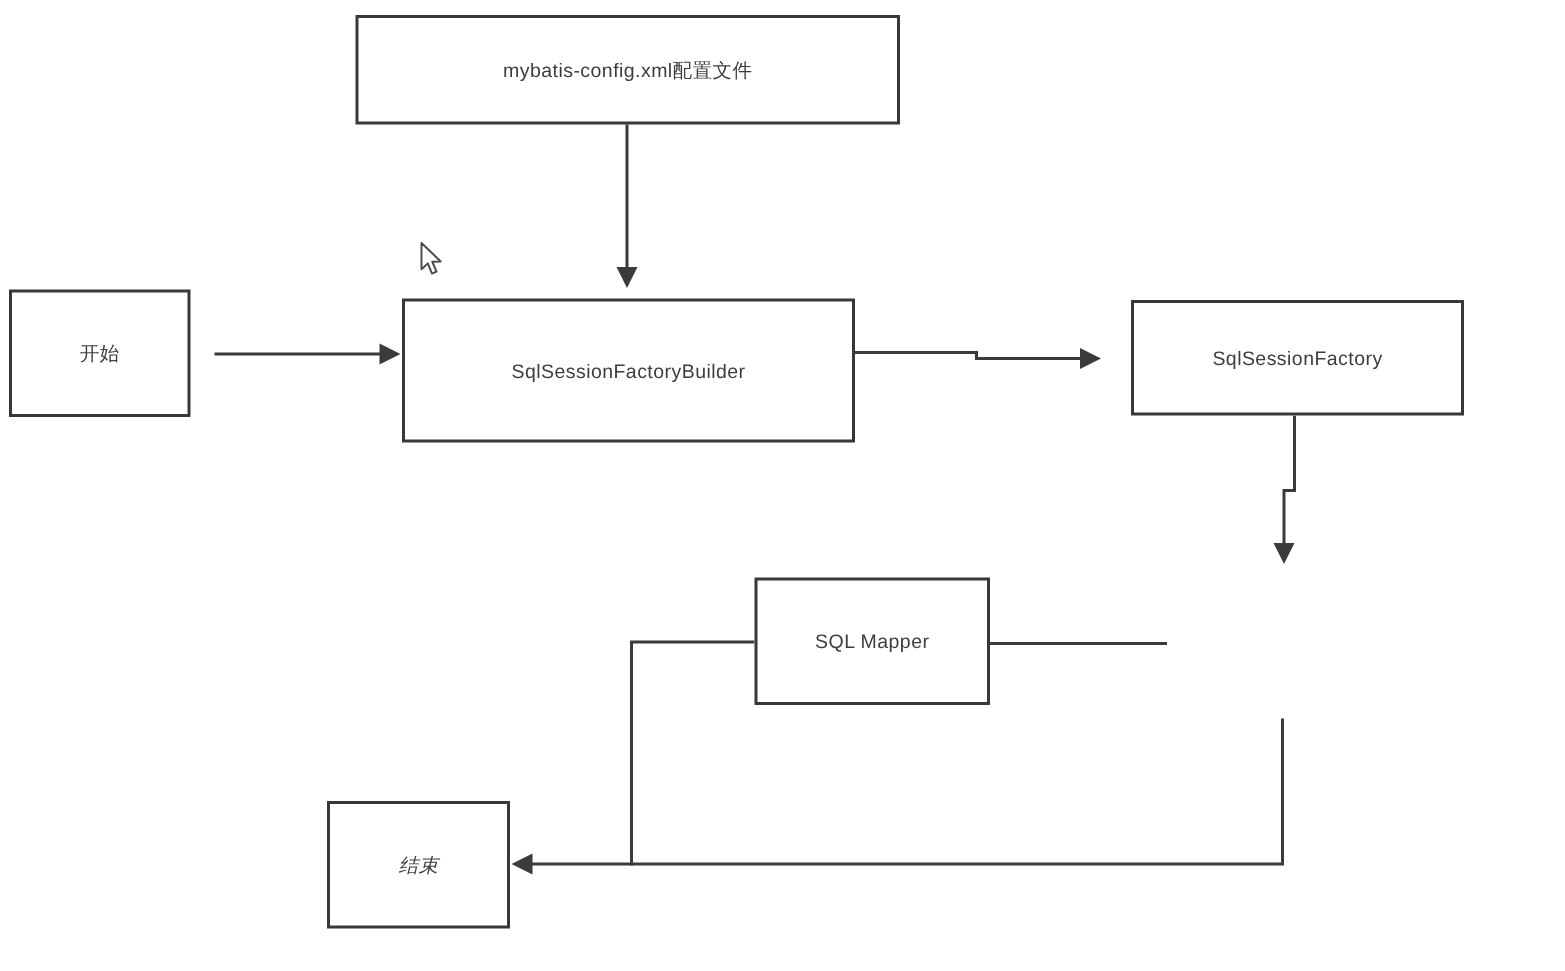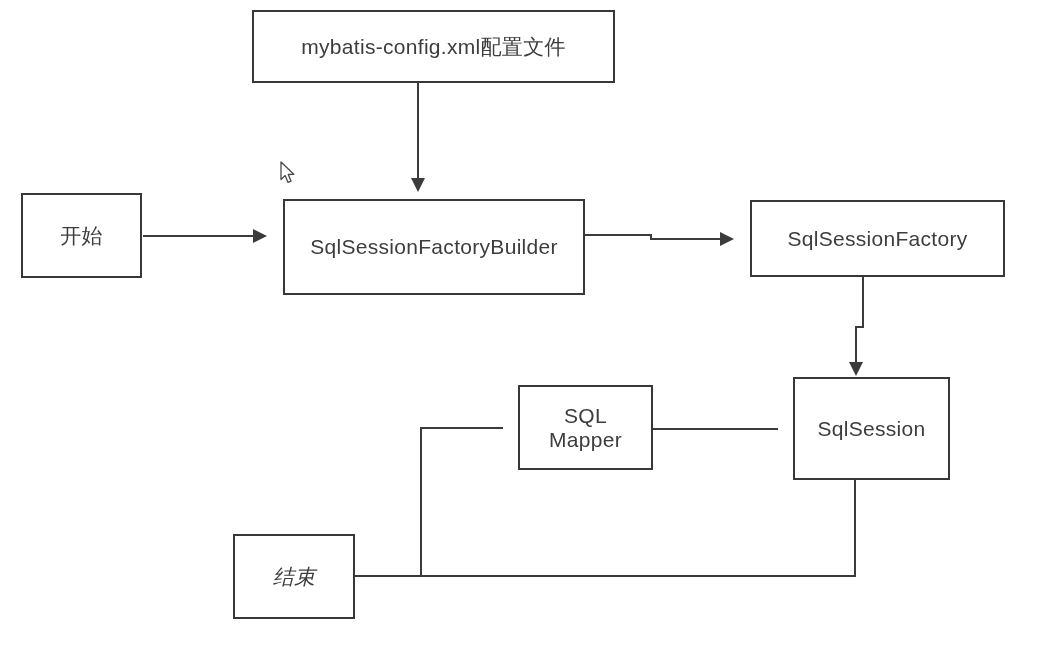--- a/index.html
+++ b/index.html
@@ -25,31 +25,30 @@
   .node {
     position: absolute;
     box-sizing: border-box;
     border: 2px solid #383838;
     background: #ffffff;
     display: flex;
     align-items: center;
     justify-content: center;
     text-align: center;
     color: #3d3d3d;
-    font-size: 21px;
+    font-size: 13px;
     letter-spacing: 0.3px;
-    margin-left: 15px;
   }
   .node span { display: block; padding: 0 6px; }
   #node-config  { left: 237px; top: 10px;  width: 363px; height: 73px; }
   #node-start   { left: 6px;  top: 193px; width: 121px; height: 85px; }
   #node-builder { left: 268px; top: 199px; width: 302px; height: 96px; }
-  #node-factory { left: 735px; top: 200px; width: 255px; height: 77px; }
+  #node-factory { left: 754px; top: 200px; width: 222px; height: 77px; }
   #node-session { left: 778px; top: 377px; width: 157px; height: 103px; }
-  #node-mapper  { left: 503px; top: 385px; width: 135px; height: 85px; }
+  #node-mapper  { left: 503px; top: 385px; width: 157px; height: 85px; }
   #node-end     { left: 218px; top: 534px; width: 122px; height: 85px; font-style: italic; }
   .cursor-layer {
     position: absolute;
     left: 0;
     top: 0;
     width: 1043px;
     height: 647px;
     pointer-events: none;
   }
 </style>
@@ -94,23 +93,20 @@
   </div>
 
   <div class="node" id="node-builder">
     <span>SqlSessionFactoryBuilder</span>
   </div>
 
   <div class="node" id="node-factory">
     <span>SqlSessionFactory</span>
   </div>
 
-  <div class="node" id="node-session">
-    <span>SqlSession</span>
-  </div>
 
   <div class="node" id="node-mapper">
     <span>SQL Mapper</span>
   </div>
 
   <div class="node" id="node-end">
     <span>结束</span>
   </div>
 
   <svg class="cursor-layer" viewBox="0 0 1043 647">

